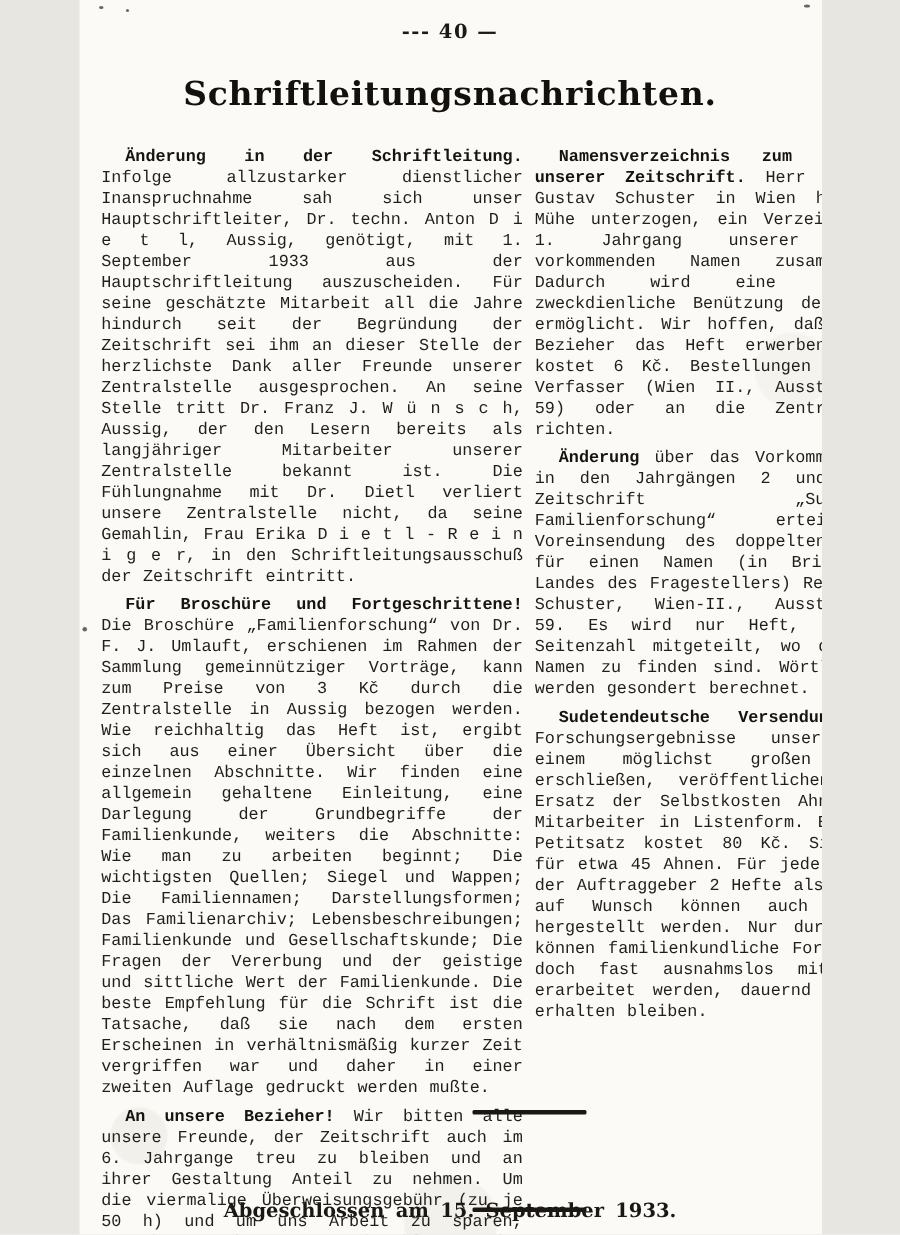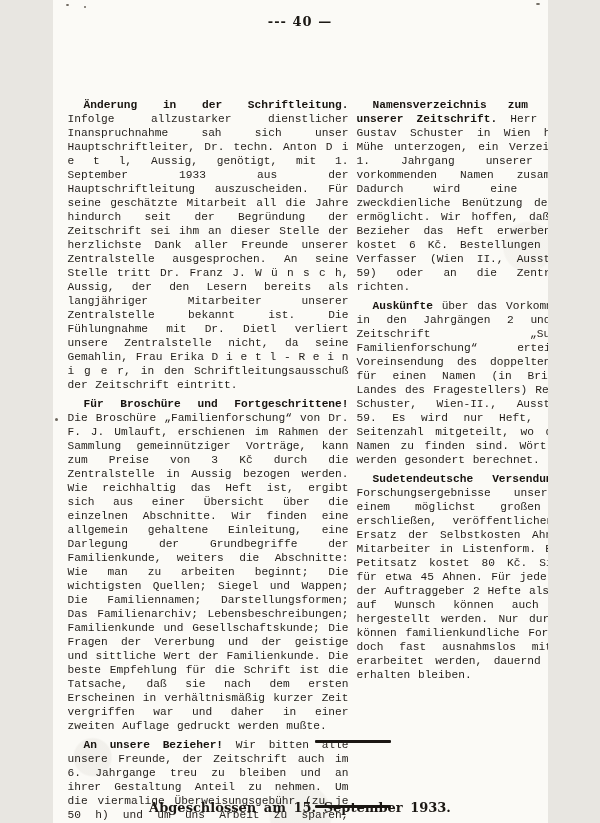--- a/index.html
+++ b/index.html
@@ -63,20 +63,21 @@
 
   <div class="speck s1"></div>
   <div class="speck s2"></div>
   <div class="speck s3"></div>
   <div class="speck s4"></div>
   <div class="speck s5"></div>
   <div class="speck s6"></div>
 
   <div class="pagenum">--- 40 —</div>
 
+  <div class="title">Schriftleitungsnachrichten.</div>
 
   <div class="col col-left">
     <p class="para">
       <b class="lead">Änderung in der Schriftleitung.</b>
       <span>Infolge allzustarker dienstlicher Inanspruchnahme sah sich unser Hauptschriftleiter, Dr. techn. Anton D i e t l, Aussig, genötigt, mit 1. September 1933 aus der Hauptschriftleitung auszuscheiden. Für seine geschätzte Mitarbeit all die Jahre hindurch seit der Begründung der Zeitschrift sei ihm an dieser Stelle der herzlichste Dank aller Freunde unserer Zentralstelle ausgesprochen. An seine Stelle tritt Dr. Franz J. W ü n s c h, Aussig, der den Lesern bereits als langjähriger Mitarbeiter unserer Zentralstelle bekannt ist. Die Fühlungnahme mit Dr. Dietl verliert unsere Zentralstelle nicht, da seine Gemahlin, Frau Erika D i e t l - R e i n i g e r, in den Schriftleitungsausschuß der Zeitschrift eintritt.</span>
     </p>
     <p class="para">
       <b class="lead">Für Broschüre und Fortgeschrittene!</b>
       <span>Die Broschüre „Familienforschung“ von Dr. F. J. Umlauft, erschienen im Rahmen der Sammlung gemeinnütziger Vorträge, kann zum Preise von 3 Kč durch die Zentralstelle in Aussig bezogen werden. Wie reichhaltig das Heft ist, ergibt sich aus einer Übersicht über die einzelnen Abschnitte. Wir finden eine allgemein gehaltene Einleitung, eine Darlegung der Grundbegriffe der Familienkunde, weiters die Abschnitte: Wie man zu arbeiten beginnt; Die wichtigsten Quellen; Siegel und Wappen; Die Familiennamen; Darstellungsformen; Das Familienarchiv; Lebensbeschreibungen; Familienkunde und Gesellschaftskunde; Die Fragen der Vererbung und der geistige und sittliche Wert der Familienkunde. Die beste Empfehlung für die Schrift ist die Tatsache, daß sie nach dem ersten Erscheinen in verhältnismäßig kurzer Zeit vergriffen war und daher in einer zweiten Auflage gedruckt werden mußte.</span>
     </p>
@@ -85,21 +86,21 @@
       <span>Wir bitten alle unsere Freunde, der Zeitschrift auch im 6. Jahrgange treu zu bleiben und an ihrer Gestaltung Anteil zu nehmen. Um die viermalige Überweisungsgebühr (zu je 50 h) und um uns Arbeit zu sparen, ersuchen wir um Einzahlung der Bezugsgebühr von 24 Kč im ganzen auf ein-</span>
     </p>
   </div>
 
   <div class="col col-right">
     <p class="para">
       <b class="lead">Namensverzeichnis zum 9. Jahrgang unserer Zeitschrift.</b>
       <span>Herr Regierungsrat Gustav Schuster in Wien hat sich der Mühe unterzogen, ein Verzeichnis der im 1. Jahrgang unserer Zeitschrift vorkommenden Namen zusammenzustellen. Dadurch wird eine rasche und zweckdienliche Benützung der Hefte erst ermöglicht. Wir hoffen, daß recht viele Bezieher das Heft erwerben werden. Es kostet 6 Kč. Bestellungen sind an den Verfasser (Wien II., Ausstellungsstraße 59) oder an die Zentralstelle zu richten.</span>
     </p>
     <p class="para">
-      <b class="lead">Auskünfte</b>
+      <b class="lead">Änderung</b>
       <span>über das Vorkommen von Namen in den Jahrgängen 2 und 3 unserer Zeitschrift „Sudetendeutsche Familienforschung“ erteilt gegen Voreinsendung des doppelten Briefportos für einen Namen (in Briefmarken des Landes des Fragestellers) Reg.-Rat Gustav Schuster, Wien-II., Ausstellungsstraße 59. Es wird nur Heft, Jahrgang und Seitenzahl mitgeteilt, wo die gefragten Namen zu finden sind. Wörtliche Auszüge werden gesondert berechnet.</span>
     </p>
     <p class="para">
       <b class="lead">Sudetendeutsche Versendung.</b>
       <span>Um die Forschungsergebnisse unserer Bezieher einem möglichst großen Kreis zu erschließen, veröffentlichen wir gegen Ersatz der Selbstkosten Ahnentafeln der Mitarbeiter in Listenform. Eine Seite im Petitsatz kostet 80 Kč. Sie gibt Raum für etwa 45 Ahnen. Für jede Seite erhält der Auftraggeber 2 Hefte als Belegstücke, auf Wunsch können auch Sonderdrucke hergestellt werden. Nur durch den Druck können familienkundliche Forschungen, die doch fast ausnahmslos mit viel Mühe erarbeitet werden, dauernd der Nachwelt erhalten bleiben.</span>
     </p>
   </div>
 
   <div class="rule rule-top"></div>
   <div class="closing">Abgeschlossen am 15. September 1933.</div>

